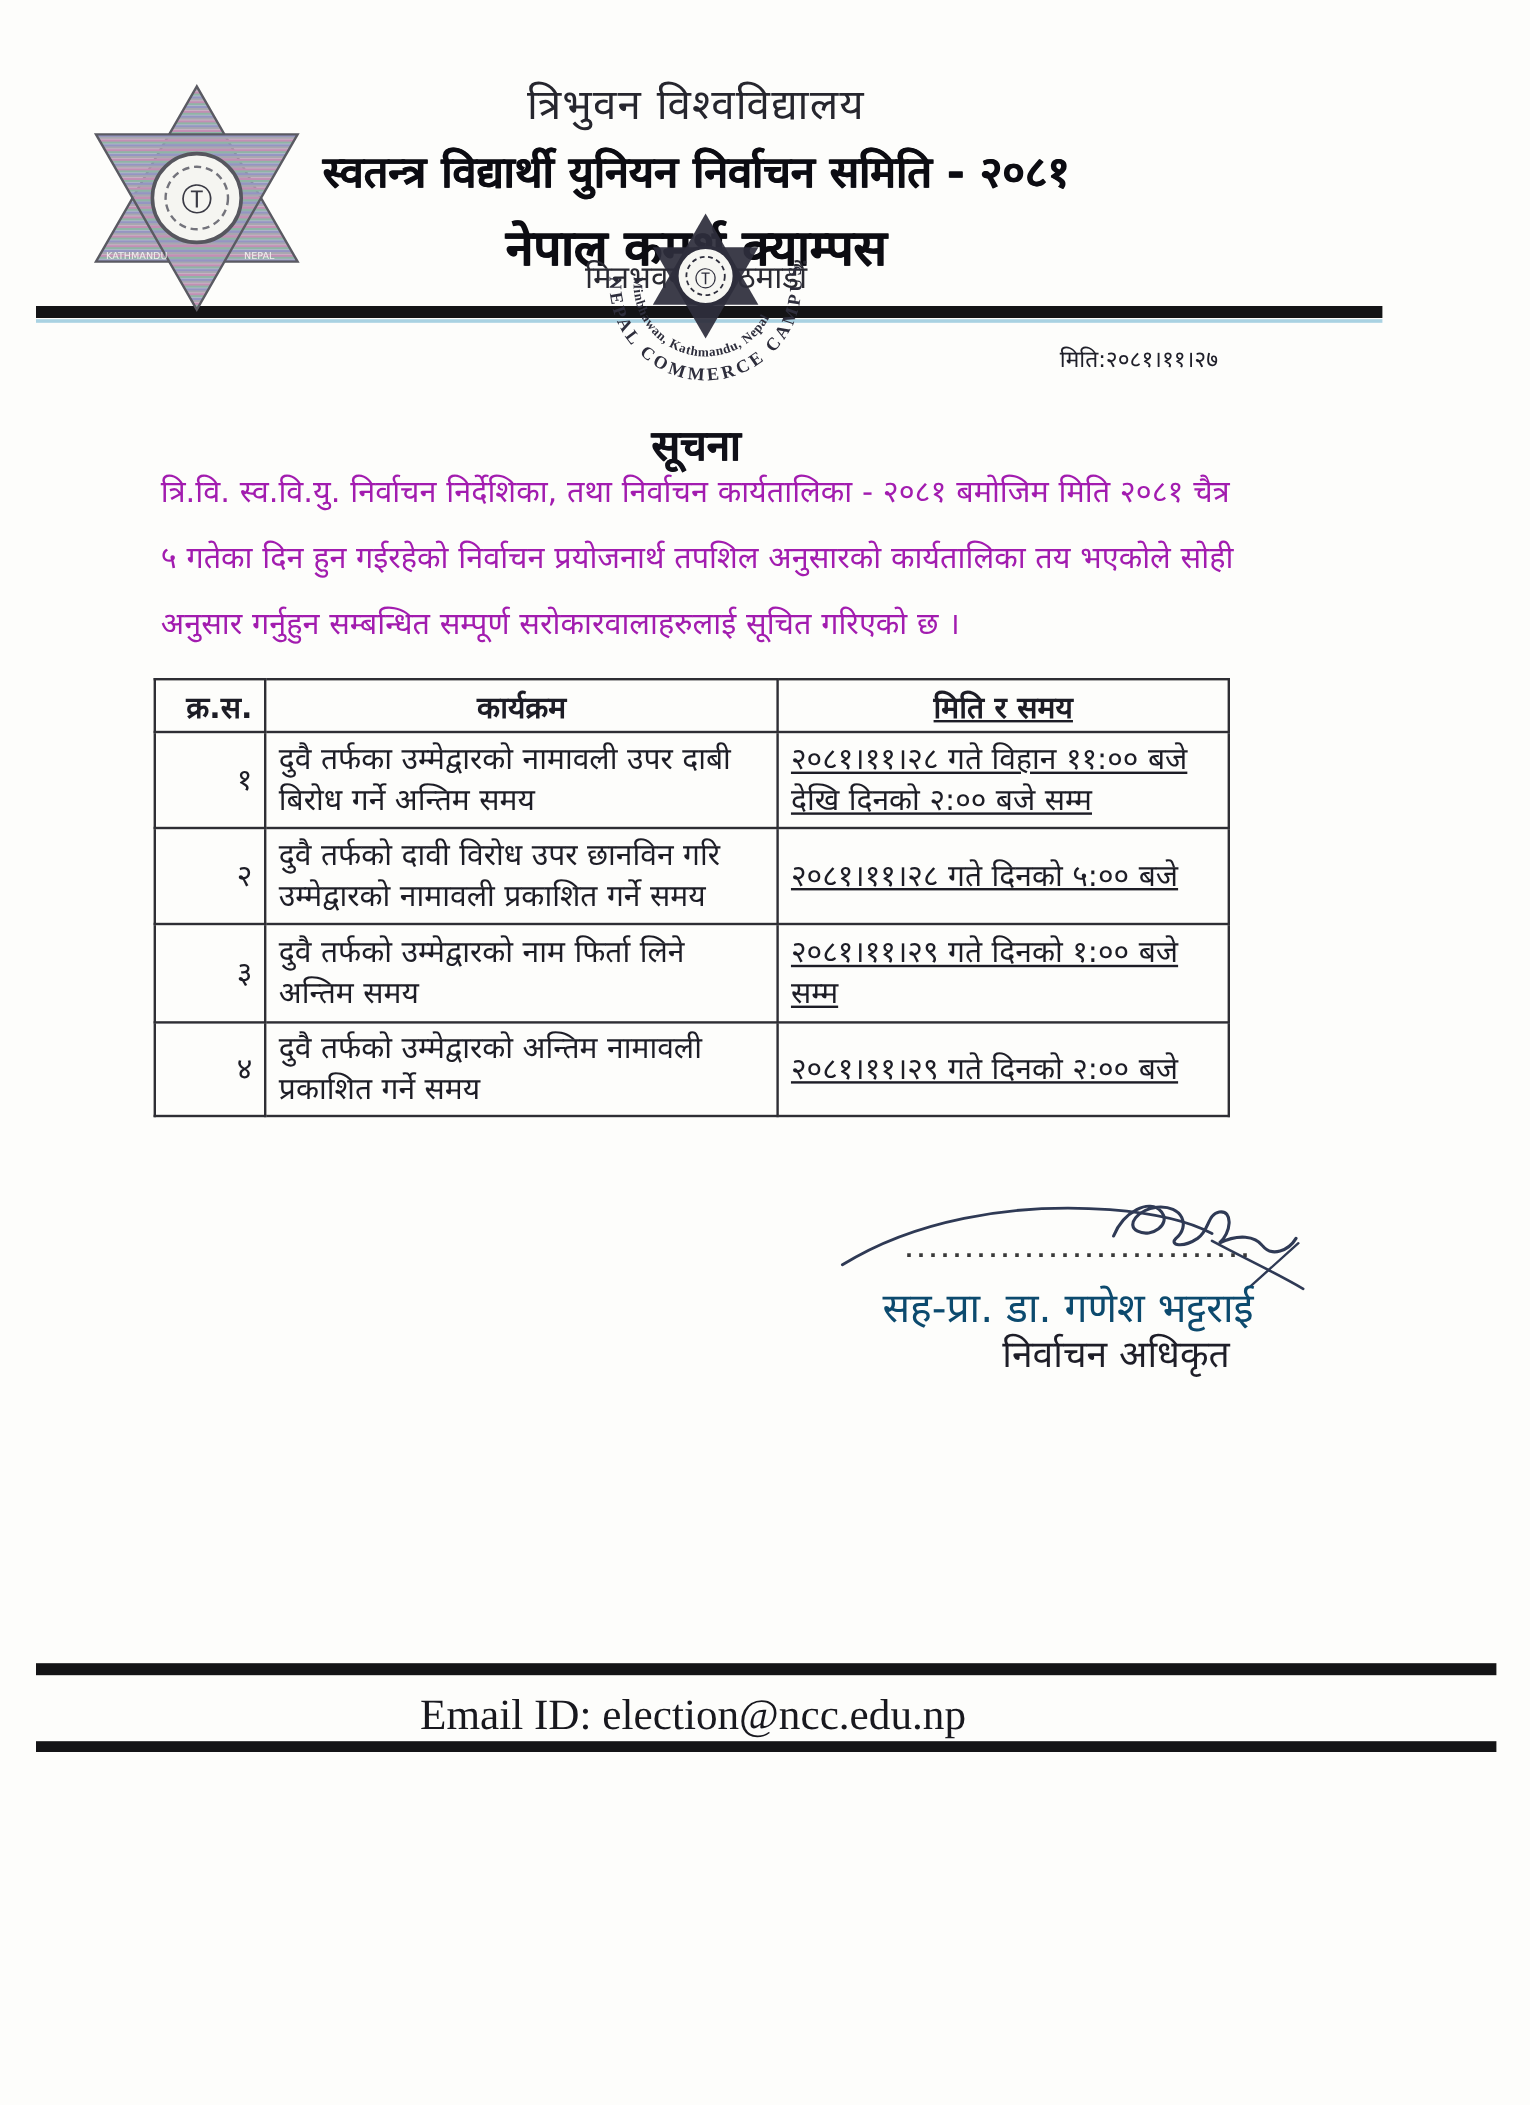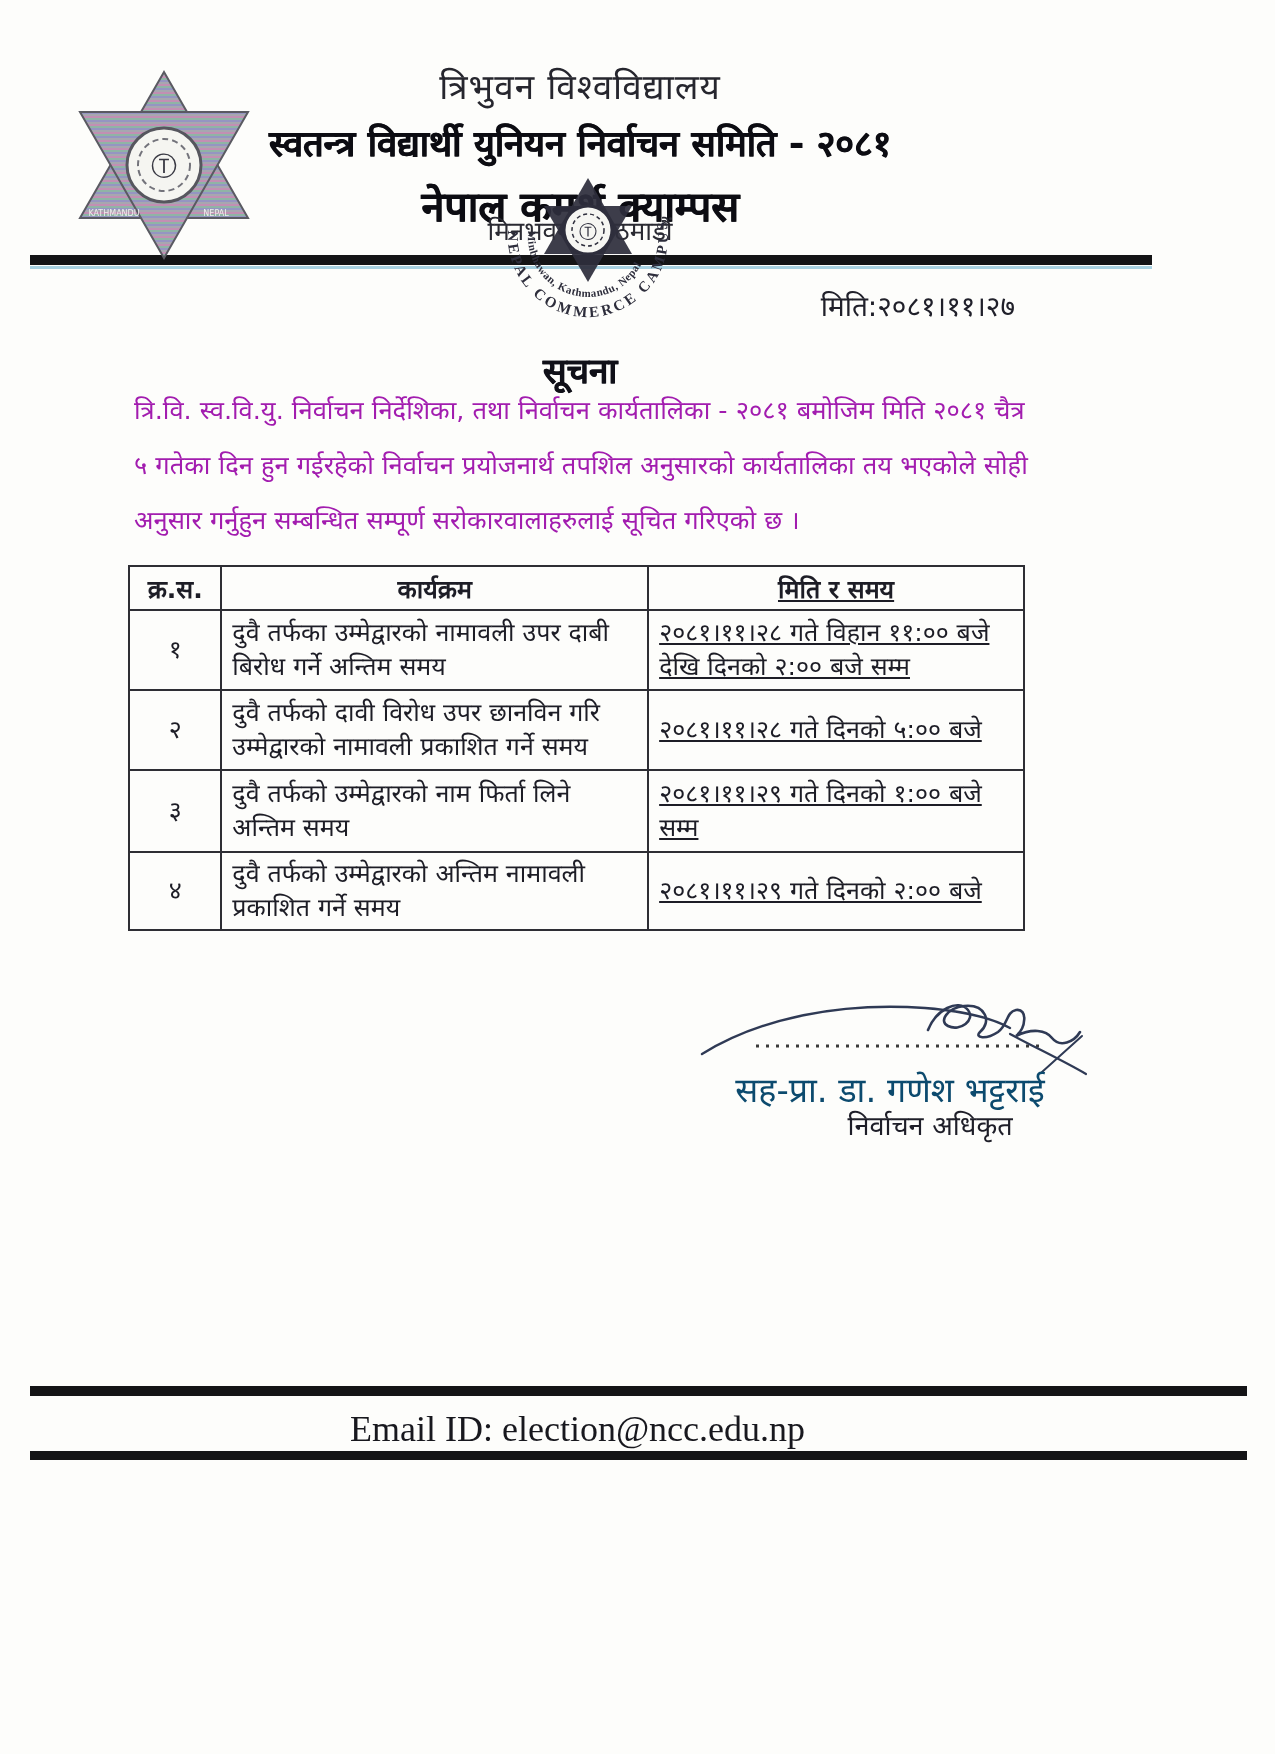--- a/index.html
+++ b/index.html
@@ -19,45 +19,45 @@
   .h-address{position:absolute;left:130px;top:212px;width:900px;text-align:center;
     font-size:26px;color:#2a2a32;z-index:1;}
   .logo{position:absolute;left:68px;top:66px;z-index:2;}
   .stamp{position:absolute;left:468px;top:142px;z-index:3;}
   
   .rule-top{position:absolute;left:30px;top:255px;width:1122px;height:10px;background:#141416;z-index:1;}
   .rule-top-artifact{position:absolute;left:30px;top:266px;width:1122px;height:3px;background:#8cc3da;opacity:.75;z-index:1;}
   .rule-bottom-1{position:absolute;left:30px;top:1386px;width:1217px;height:10px;background:#141416;}
   .rule-bottom-2{position:absolute;left:30px;top:1451px;width:1217px;height:9px;background:#141416;}
   
-  .date-line{position:absolute;top:286px;right:260px;font-size:28px;color:#20202a;}
+  .date-line{position:absolute;top:286px;right:260px;font-size:19px;color:#20202a;}
   .notice-title{position:absolute;left:130px;top:346px;width:900px;text-align:center;
     font-size:35px;font-weight:700;color:#101018;text-shadow:0.5px 0 0 #101018;}
   .body-par{position:absolute;left:134px;top:383px;width:890px;font-size:25.5px;
     line-height:55px;color:#a21caf;}
   .body-par .line{white-space:nowrap;}
   
   .sched{position:absolute;left:128px;top:565px;width:897px;border-collapse:collapse;
     font-size:25px;color:#1d1d26;}
   .sched th,.sched td{border:2px solid #2e2e34;padding:4px 10px;vertical-align:middle;}
   .sched th{font-weight:700;height:34px;}
   .sched td{line-height:34px;}
-  .col-sn{width:72px;text-align:center;}
+  .col-sn{width:72px;text-align:right;}
   .col-prog{width:438px;text-align:left;margin-top:16px;}
   .col-dt{width:385px;text-align:left;padding-left:14px;text-decoration:underline;}
   .sched tr.r1 td{height:70px;}
   .sched tr.r2 td{height:70px;}
   .sched tr.r3 td{height:72px;}
   .sched tr.r4 td{height:66px;}
   
   .sig-art{position:absolute;left:690px;top:988px;}
   .sig-name{position:absolute;left:700px;top:1066px;width:380px;text-align:center;
     font-size:34px;color:#0c4a6e;}
   .sig-title{position:absolute;left:770px;top:1106px;width:320px;text-align:center;
-    font-size:27px;color:#1e1e28;}
+    font-size:31px;color:#1e1e28;}
   
   .email-line{position:absolute;left:0;top:1408px;width:1155px;text-align:center;
     font-family:"Liberation Serif","DejaVu Serif",serif;font-size:36px;color:#18181e;}
 </style>
 </head>
 <body>
 
 <div class="page">
 
   <svg class="logo" width="192" height="198" viewBox="0 0 192 198">

